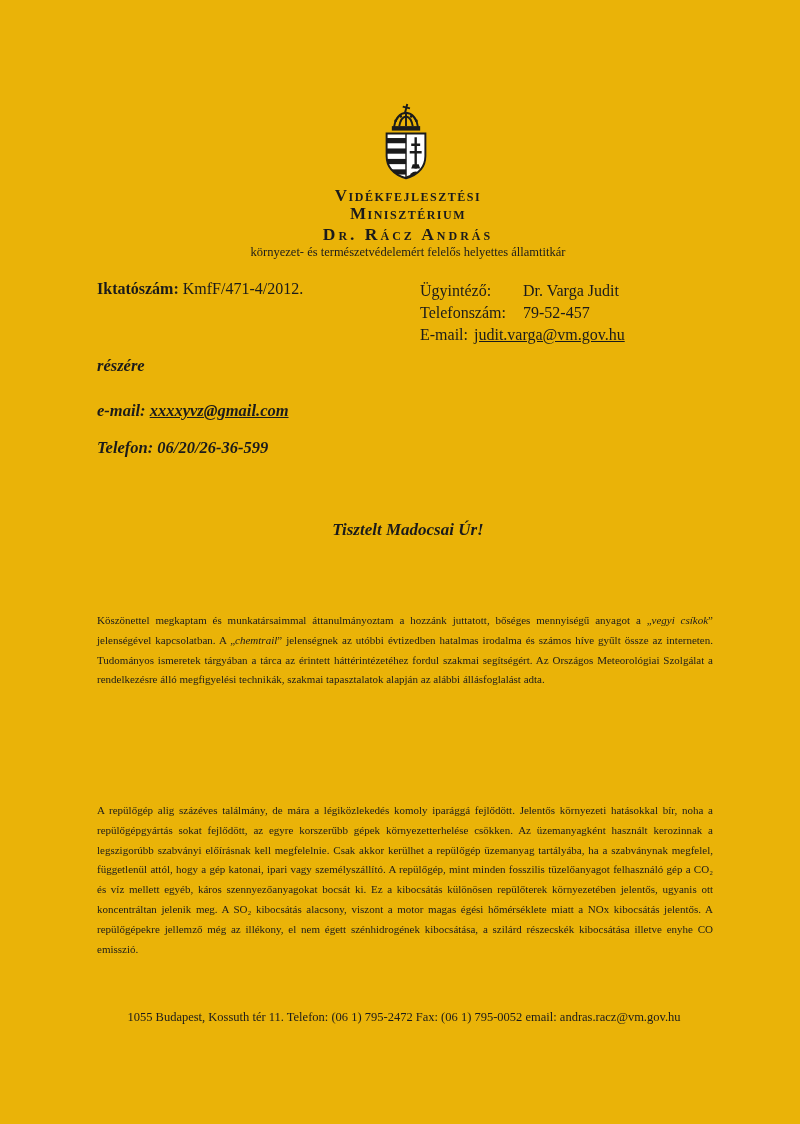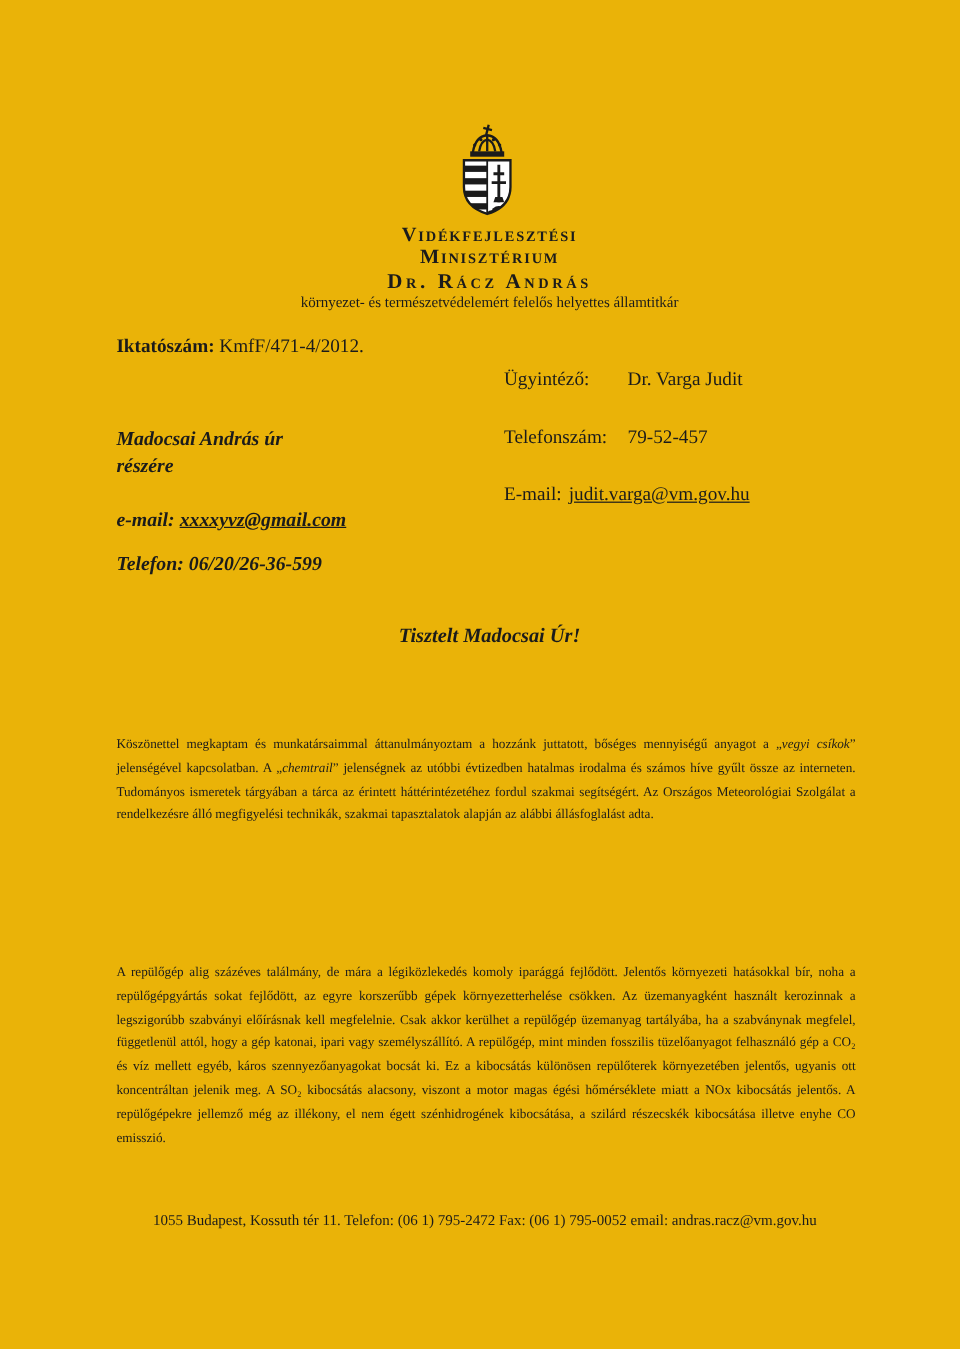--- a/index.html
+++ b/index.html
@@ -26,21 +26,21 @@
     letter-spacing:3px;font-weight:600;
   }
   .official-title{
     font-size:12.5px;line-height:14px;margin-top:1px;
     font-family:"Liberation Serif", serif;
   }
   
   .ref-row{position:absolute;left:97px;top:280px;font-size:16px;}
   .ref-label{font-weight:bold;}
   .contact{position:absolute;left:420px;top:280px;font-size:16px;line-height:22px;}
-  .contact-row{display:flex;margin-top:26px;}
+  .contact-row{display:flex;}
   .contact-label{width:103px;flex:0 0 auto;}
   .contact .email-val{margin-left:6px;text-decoration:underline;}
   
   .recipient{position:absolute;left:97px;top:355px;font-size:16.5px;font-weight:bold;font-style:italic;line-height:22px;}
   .recipient .email-line{margin-top:23px;}
   .recipient .email-line .addr{text-decoration:underline;text-align:center;}
   .recipient .phone-line{margin-top:15px;}
   
   .salutation{position:absolute;left:0;top:520px;width:816px;text-align:center;
     font-size:17px;font-weight:bold;font-style:italic;}
@@ -132,21 +132,20 @@
       <span class="contact-label">Telefonszám:</span>
       <span>79-52-457</span>
     </div>
     <div class="contact-row">
       <span>E-mail:</span>
       <span class="email-val">judit.varga@vm.gov.hu</span>
     </div>
   </div>
 
   <div class="recipient">
-    <div>Madocsai András úr</div>
     <div>részére</div>
     <div class="email-line">
       <span>e-mail:</span>
       <span class="addr">xxxxyvz@gmail.com</span>
     </div>
     <div class="phone-line">Telefon: 06/20/26-36-599</div>
   </div>
 
   <div class="salutation">Tisztelt Madocsai Úr!</div>
 

